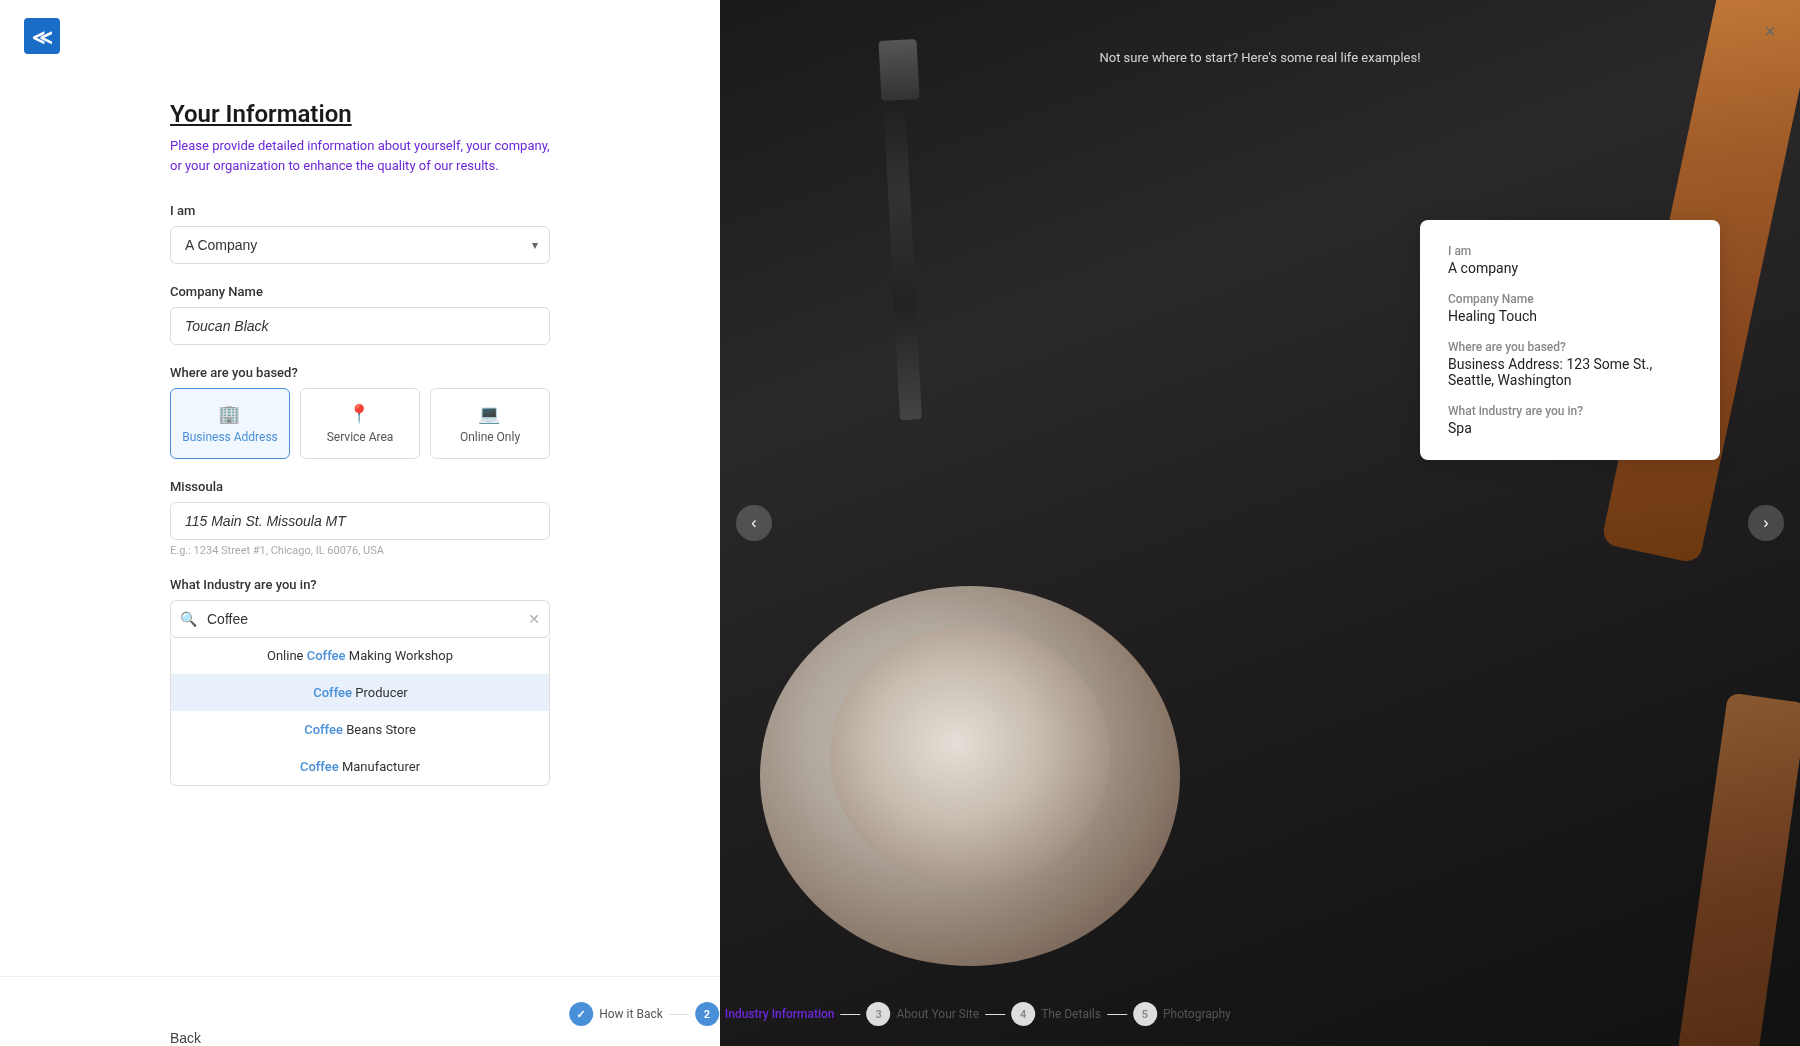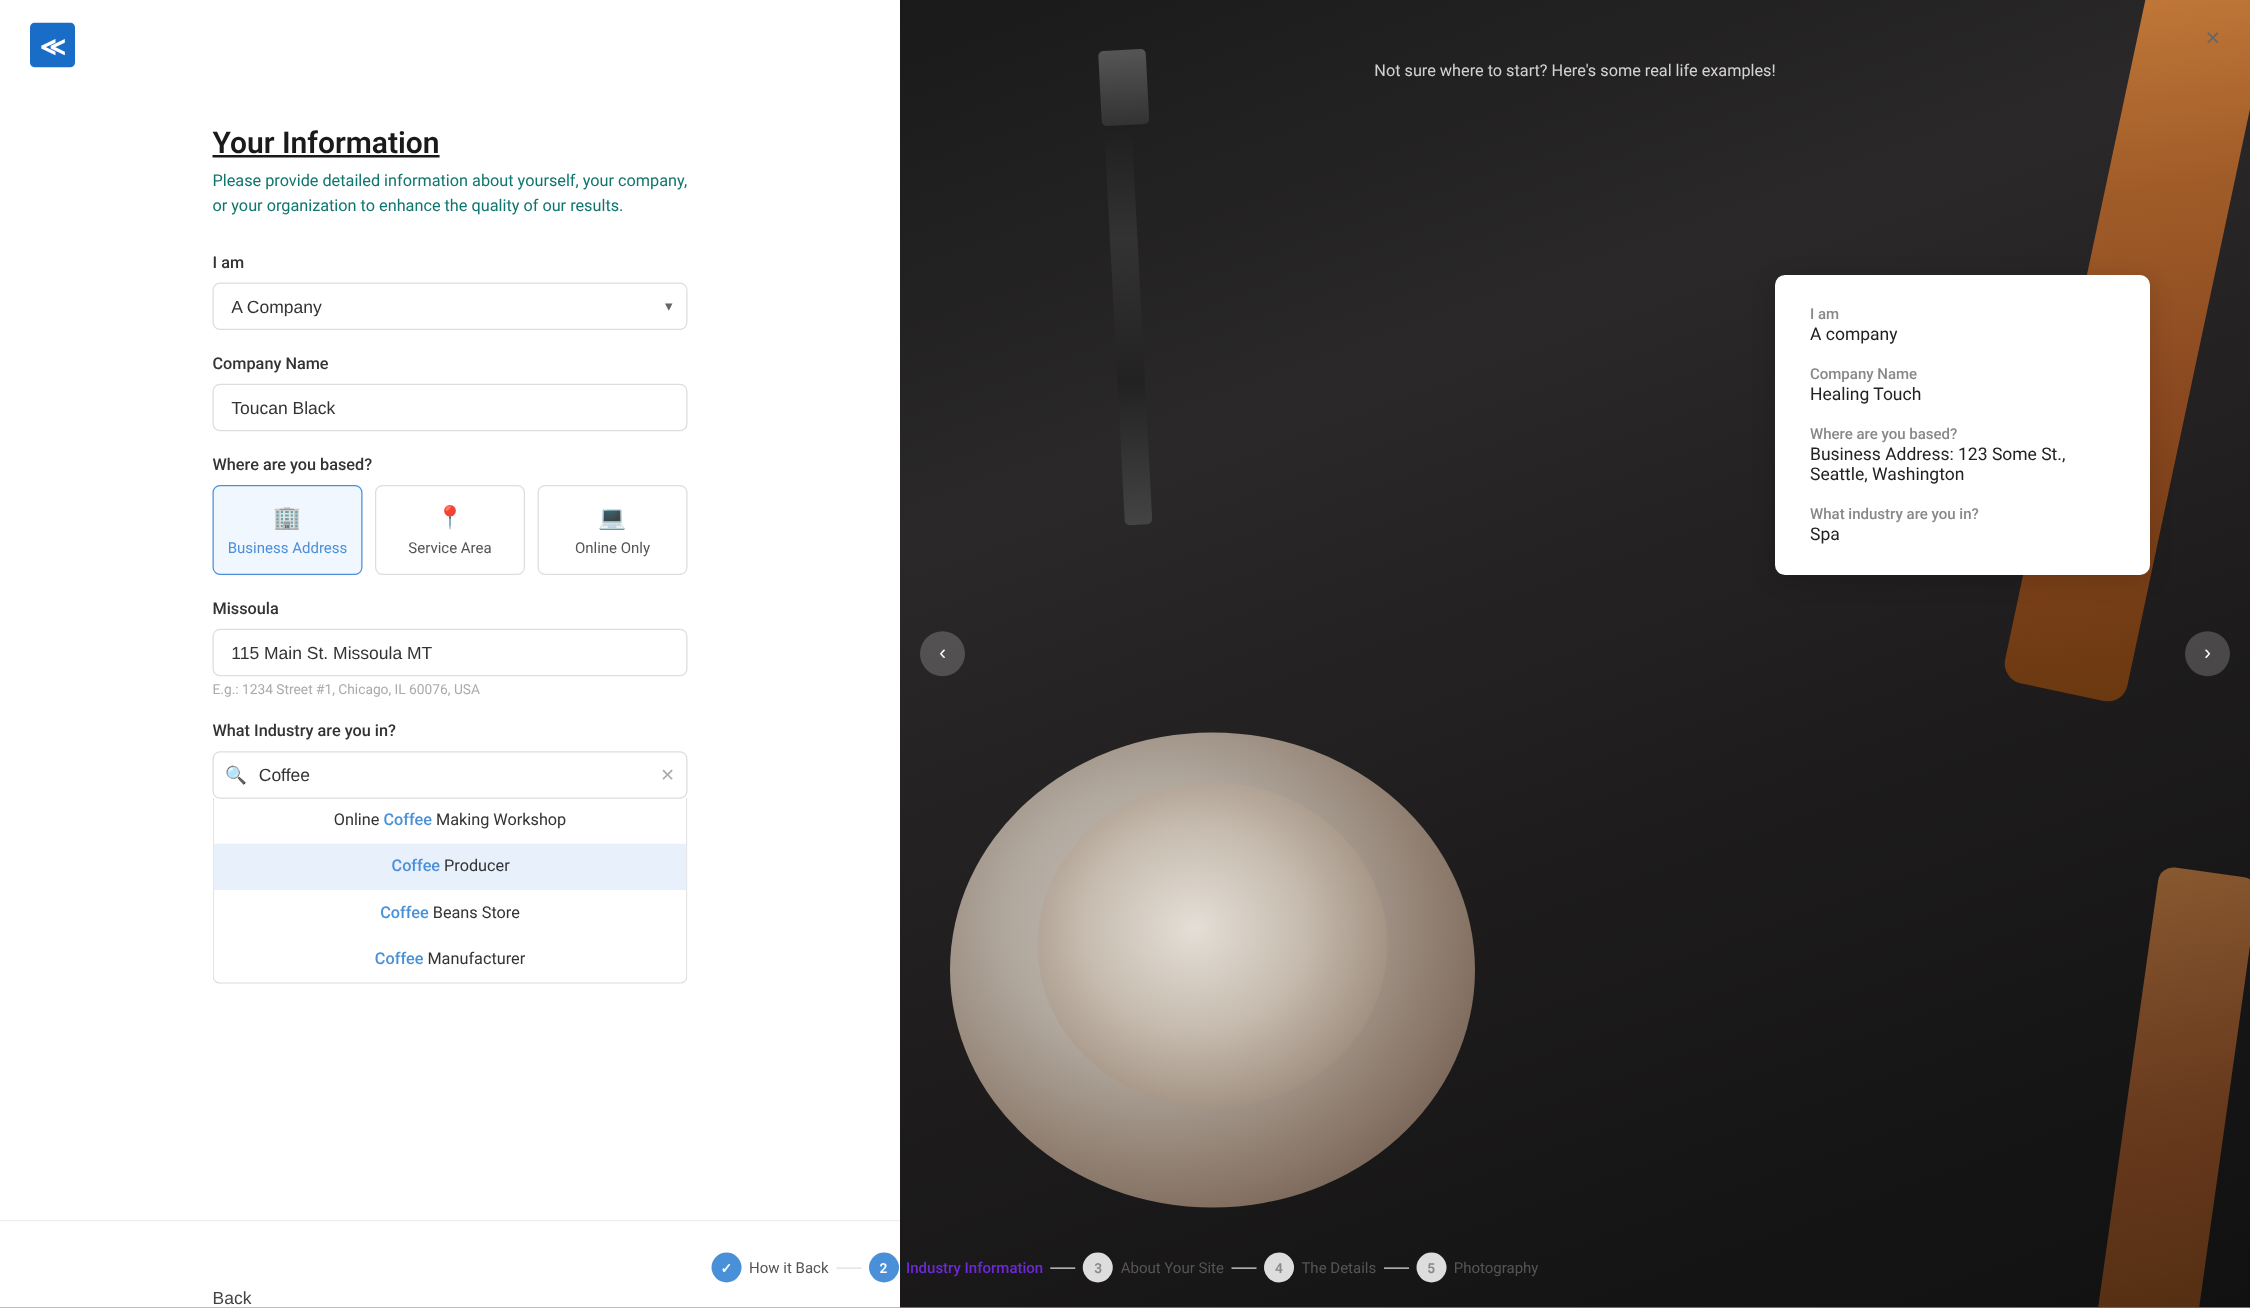--- a/index.html
+++ b/index.html
@@ -48,21 +48,21 @@
     .form-title {
       font-size: 24px;
       font-weight: 600;
       color: #1a1a1a;
       margin-bottom: 8px;
       text-decoration: underline;
     }
 
     .form-subtitle {
       font-size: 13px;
-      color: #0f766e;
+      color: #6d28d9;
       line-height: 1.5;
       margin-bottom: 28px;
     }
 
     .form-label {
       font-size: 13px;
       font-weight: 500;
       color: #333;
       margin-bottom: 8px;
       display: block;
@@ -99,20 +99,21 @@
     }
 
     .text-input {
       width: 100%;
       padding: 10px 14px;
       border: 1px solid #ddd;
       border-radius: 6px;
       font-size: 14px;
       color: #333;
       outline: none;
+      font-style: italic;
     }
 
     
     .location-options {
       display: flex;
       gap: 10px;
       margin-bottom: 20px;
     }
 
     .location-option {
@@ -370,21 +371,21 @@
     .step-sep {
       width: 20px;
       height: 1px;
       background: #ddd;
     }
 
     
     .dark-bg-sim {
       width: 100%;
       height: 100%;
-      background: #b91c1c;
+      background: #15803d;
       position: relative;
       padding-left: 10px;
     }
   </style>
 </head>
 <body>
 
 <div class="logo">
   <svg viewBox="0 0 36 36" fill="none">
     <rect width="36" height="36" rx="4" fill="#1a6dc7"></rect>

